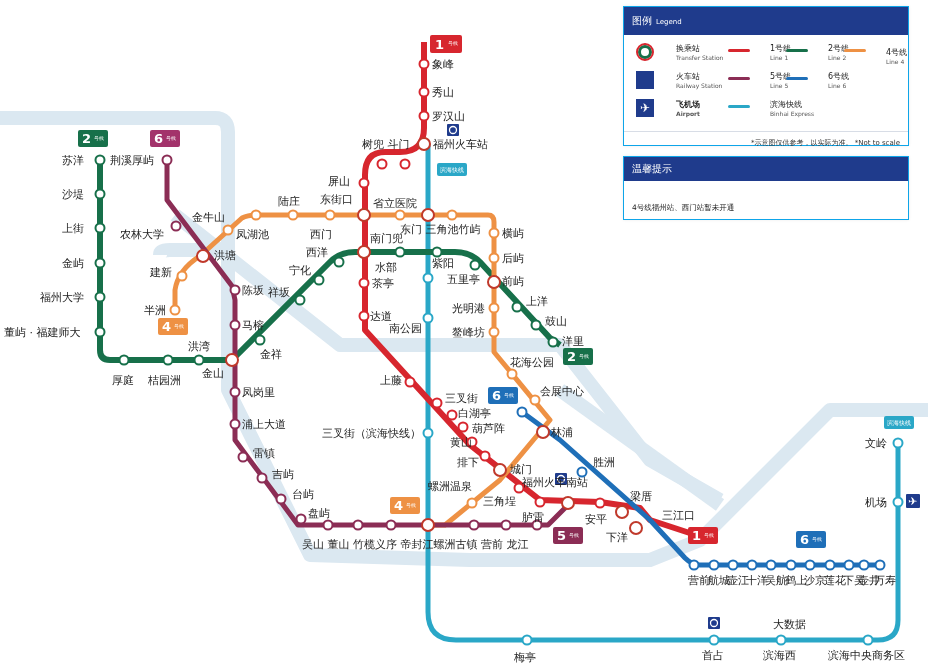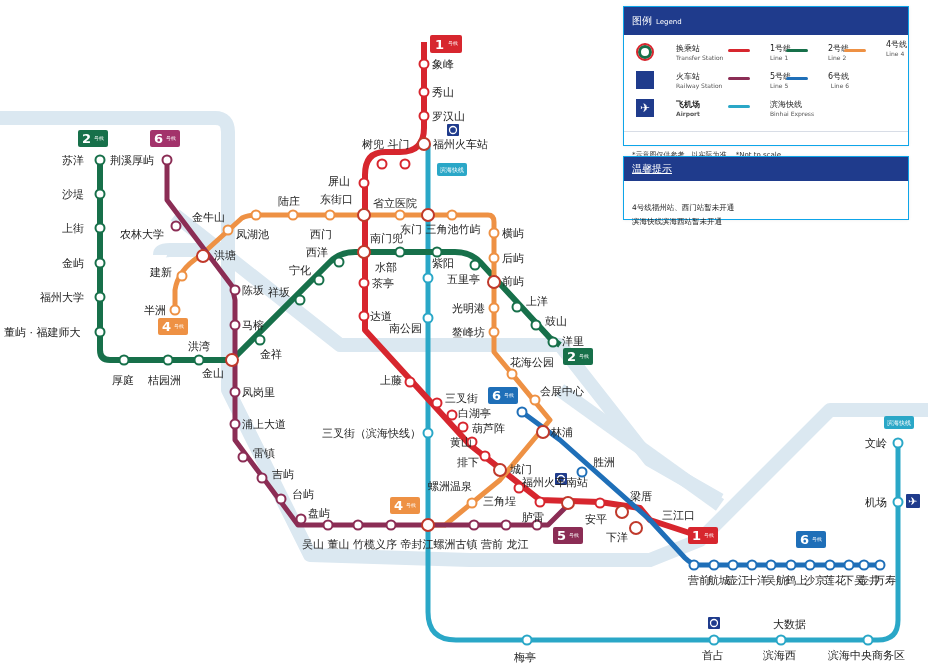--- a/index.html
+++ b/index.html
@@ -12,21 +12,21 @@
   .badge-txt{font-size:13px;font-weight:bold;fill:#fff;font-family:"DejaVu Sans",sans-serif;}
   .badge-sub{font-size:5px;fill:#fff;font-family:"DejaVu Sans",sans-serif;}
   .panel{position:absolute;background:#fff;border:1px solid #0ea5e9;box-shadow:0 0 3px rgba(0,0,0,0.08);}
   .panel-head{background:#1f3b8c;color:#fff;font-size:10px;height:28px;line-height:28px;padding-left:8px;}
   .panel-head .sub{font-size:7px;margin-left:4px;}
   .legend-grid{position:relative;height:96px;}
   .lg-item{position:absolute;font-size:8px;color:#222;margin-left:16px;}
   .lg-item .en{display:block;font-size:6px;color:#555;}
   .lg-icon{position:absolute;width:18px;height:18px;}
   .lg-line{position:absolute;width:22px;height:3px;border-radius:2px;}
-  .note{border-top:1px solid #d8dde6;font-size:7px;color:#333;padding:18px 8px;}
+  .note{border-top:1px solid #d8dde6;font-size:7px;color:#333;padding:6px 8px;text-align:right;}
   .tips{font-size:7.5px;color:#222;padding:20px 8px;line-height:14px;}
 </style>
 </head>
 <body>
 
 <svg id="map" viewBox="0 0 928 666" xmlns="http://www.w3.org/2000/svg">
 
   <g fill="none" stroke="#dbe8f1" stroke-width="14" stroke-linejoin="round">
     <path d="M0 118 L215 118 Q228 118 228 132 L228 390 L310 555 L470 560 L650 560 L700 540 L830 410 L928 410"></path>
     <path d="M228 250 L170 250 Q160 250 160 255"></path>
@@ -360,32 +360,31 @@
     <div class="lg-item" style="left:36px;top:36px;"><span>火车站</span><span class="en">Railway Station</span></div>
 
     <div class="lg-icon" style="left:12px;top:64px;background:#1f3b8c;color:#fff;font-size:12px;text-align:center;line-height:18px;">✈</div>
     <div class="lg-item" style="left:36px;top:64px;font-weight:bold;"><span>飞机场</span><span class="en">Airport</span></div>
 
     <div class="lg-line" style="left:104px;top:14px;background:#d7262e;"></div>
     <div class="lg-item" style="left:130px;top:8px;"><span>1号线</span><span class="en">Line 1</span></div>
     <div class="lg-line" style="left:162px;top:14px;background:#17704a;"></div>
     <div class="lg-item" style="left:188px;top:8px;"><span>2号线</span><span class="en">Line 2</span></div>
     <div class="lg-line" style="left:220px;top:14px;background:#ee9144;"></div>
-    <div class="lg-item" style="left:246px;top:4px;"><span>4号线</span><span class="en">Line 4</span></div>
+    <div class="lg-item" style="left:246px;top:12px;"><span>4号线</span><span class="en">Line 4</span></div>
 
     <div class="lg-line" style="left:104px;top:42px;background:#8b2d55;"></div>
     <div class="lg-item" style="left:130px;top:36px;"><span>5号线</span><span class="en">Line 5</span></div>
     <div class="lg-line" style="left:162px;top:42px;background:#1f6fb8;"></div>
-    <div class="lg-item" style="left:188px;top:36px;text-align:right;"><span>6号线</span><span class="en">Line 6</span></div>
+    <div class="lg-item" style="left:188px;top:36px;"><span>6号线</span><span class="en">Line 6</span></div>
 
     <div class="lg-line" style="left:104px;top:70px;background:#2aa7c7;"></div>
     <div class="lg-item" style="left:130px;top:64px;"><span>滨海快线</span><span class="en">Binhai Express</span></div>
   </div>
   <div class="note">*示意图仅供参考，以实际为准。 *Not to scale</div>
 </div>
 
 <div class="panel" style="left:623px;top:156px;width:284px;height:62px;">
-  <div class="panel-head" style="height:24px;line-height:24px;text-decoration:underline;">温馨提示</div>
+  <div class="panel-head" style="height:24px;line-height:24px;">温馨提示</div>
   <div class="tips">
     <div>4号线福州站、西门站暂未开通</div>
-    <div>滨海快线滨海西站暂未开通</div>
   </div>
 </div>
 
 </body></html>

